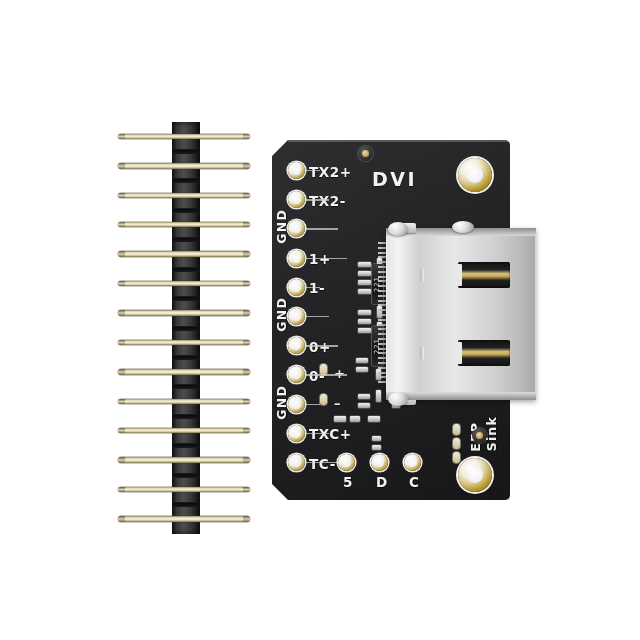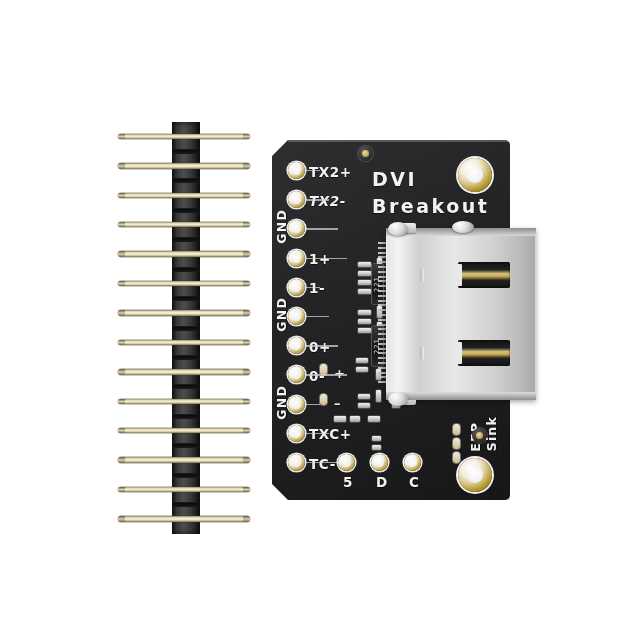--- a/index.html
+++ b/index.html
@@ -185,21 +185,20 @@
       </div>
   </div>
 
   <div id="pcb">
     <div id="pcb-main">
       <div id="pcb-tex"></div>
     </div>
     <div id="pcb-edge-hi"></div>
 
     <div class="silk silk-title" style="left:100px;top:28px;">DVI</div>
-    <div class="silk silk-title" style="left:100px;top:55px;">Breakout</div>
 
     <div id="smd-cluster">
         <div class="smd" style="left: 86px; top: 122px; width: 13px; height: 5px;"></div>
         <div class="smd" style="left: 86px; top: 131px; width: 13px; height: 5px;"></div>
         <div class="smd" style="left: 86px; top: 140px; width: 13px; height: 5px;"></div>
         <div class="smd" style="left: 86px; top: 149px; width: 13px; height: 5px;"></div>
         <div class="smd" style="left: 105px; top: 118px; width: 5px; height: 12px;"></div>
         <div class="smd" style="left: 105px; top: 134px; width: 5px; height: 12px;"></div>
         <div class="smd" style="left: 86px; top: 170px; width: 13px; height: 5px;"></div>
         <div class="smd" style="left: 86px; top: 179px; width: 13px; height: 5px;"></div>
@@ -267,21 +266,21 @@
         <div class="fanline" style="left: 136px; top: 238.8px; height: 4px; width: 18px; background: rgb(213, 213, 213);"></div>
         <div class="fanline" style="left: 134px; top: 244.4px; height: 4px; width: 18px; background: rgb(213, 213, 213);"></div>
         <div class="fanline" style="left: 136px; top: 250px; height: 4px; width: 18px; background: rgb(213, 213, 213);"></div>
       </div>
 
     <div id="left-pads">
         <div class="pad" style="left: 16px; top: 22px;"></div>
         <div class="silk padlbl" style="left: 37px; top: 23.5px;">TX2+</div>
         <div class="trace" style="left: 34px; top: 30px; width: 14px; height: 1.4px;"></div>
         <div class="pad" style="left: 16px; top: 51.2px;"></div>
-        <div class="silk padlbl" style="left: 37px; top: 52.7px; font-style: italic;">TX2-</div>
+        <div class="silk padlbl" style="left: 37px; top: 52.7px;">TX2-</div>
         <div class="trace" style="left: 34px; top: 59.2px; width: 23px; height: 1.4px;"></div>
         <div class="pad" style="left: 16px; top: 80.4px;"></div>
         <div class="silk padlbl vert" style="left: 2px; top: 69.4px;">GND</div>
         <div class="trace" style="left: 34px; top: 88.4px; width: 32px; height: 1.4px;"></div>
         <div class="pad" style="left: 16px; top: 109.6px;"></div>
         <div class="silk padlbl" style="left: 37px; top: 111.1px;">1+</div>
         <div class="trace" style="left: 34px; top: 117.6px; width: 41px; height: 1.4px;"></div>
         <div class="pad" style="left: 16px; top: 138.8px;"></div>
         <div class="silk padlbl" style="left: 37px; top: 140.3px;">1-</div>
         <div class="trace" style="left: 34px; top: 146.8px; width: 14px; height: 1.4px;"></div>

